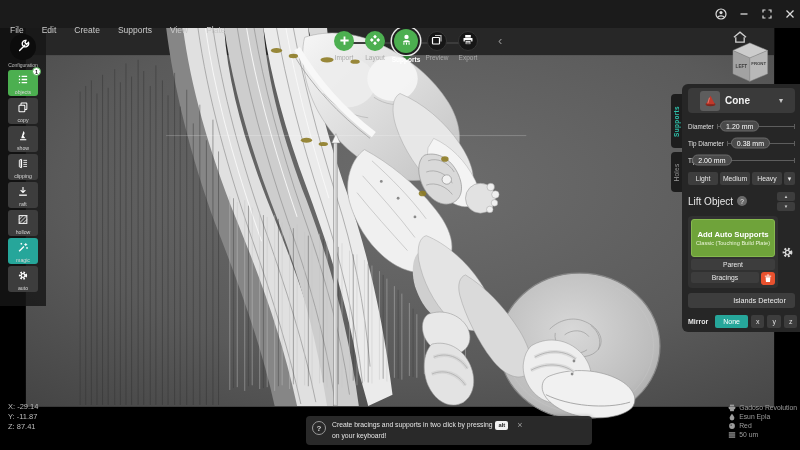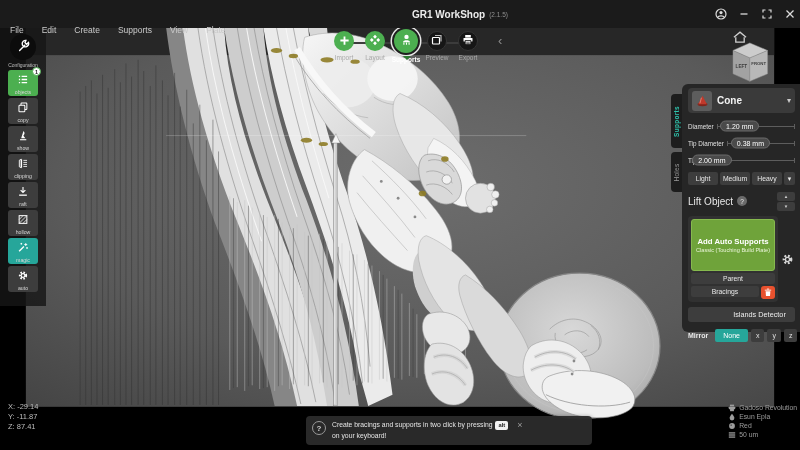--- a/index.html
+++ b/index.html
@@ -48,42 +48,42 @@
   .rpanel{position:absolute;right:0;top:84px;width:118px;height:248px;background:#262626;border-radius:6px 0 0 6px;z-index:20;padding:4px 5px 0 6px;}
   .rtab{position:absolute;left:-11px;width:11px;background:#1d1d1d;border-radius:4px 0 0 4px;display:flex;align-items:center;justify-content:center;cursor:pointer;}
   .rtab span{transform:rotate(-90deg);white-space:nowrap;font-size:6.5px;letter-spacing:.3px;}
   .rtab.active span{color:#2ec4ad;font-weight:bold;}
   .rtab.idle span{color:#9a9a9a;}
   .ph-row{display:flex;align-items:center;justify-content:space-between;margin:2px 0 4px;}
   .ph-row::before{content:"";position:absolute;left:-6px;top:11px;width:0;height:0;border-top:5px solid transparent;border-bottom:5px solid transparent;border-right:6px solid #262626;}
   .ph-title{font-size:8px;color:#f0f0f0;}
   .trash-btn{width:15px;height:15px;border-radius:3px;background:#e8512e;display:flex;align-items:center;justify-content:center;cursor:pointer;}
   .trash-btn.small{width:14px;height:13px;}
-  .type-select{height:25px;background:#3a3a3a;border-radius:4px;display:flex;align-items:center;padding:0 4px;gap:5px;cursor:pointer;margin-bottom:5px;}
+  .type-select{height:25px;background:#3a3a3a;border-radius:4px;display:flex;align-items:center;padding:0 12px;gap:5px;cursor:pointer;margin-bottom:5px;}
   .type-icon{width:20px;height:20px;border-radius:3px;background:#5d5d5d;display:flex;align-items:center;justify-content:center;}
   .type-label{flex:1;font-size:10px;font-weight:bold;color:#f2f2f2;}
   .caret{font-size:8px;color:#c9c9c9;}
   .slider-row{position:relative;display:flex;align-items:center;height:16px;margin:1px 0;}
   .slider-label{font-size:6.3px;color:#e0e0e0;white-space:nowrap;margin-right:3px;}
   .slider-track{flex:1;height:1px;background:#5d5d5d;position:relative;}
   .slider-track::before,.slider-track::after{content:"";position:absolute;top:-2px;width:1px;height:5px;background:#5d5d5d;}
   .slider-track::before{left:0;} .slider-track::after{right:0;}
   .bubble{position:absolute;top:50%;transform:translateY(-50%);background:#4a4a4a;border:1px solid #6b6b6b;border-radius:7px;padding:1px 5px;font-size:7px;color:#fff;white-space:nowrap;cursor:pointer;z-index:2;}
   .pos-a{left:30%;} .pos-b{left:40%;} .pos-c{left:4%;}
   .preset-row{display:flex;gap:2px;margin:4px 0 5px;}
   .preset{flex:1;height:13px;background:#3d3d3d;border-radius:2px;color:#e8e8e8;font-size:6.8px;display:flex;align-items:center;justify-content:center;cursor:pointer;}
   .preset-caret{width:11px;flex:none;}
   .lift-row{display:flex;align-items:center;height:22px;margin-bottom:4px;}
   .lift-label{font-size:10px;color:#e8e8e8;}
   .qmark{width:10px;height:10px;border-radius:50%;background:#6b6b6b;color:#eee;font-size:6.5px;display:flex;align-items:center;justify-content:center;margin-left:4px;}
   .stepper{margin-left:auto;display:flex;flex-direction:column;gap:1px;}
   .step-btn{width:18px;height:9px;background:#3d3d3d;border-radius:2px;color:#cfcfcf;font-size:4.5px;display:flex;align-items:center;justify-content:center;cursor:pointer;}
   .group-row{display:flex;gap:2px;margin-bottom:5px;}
   .group-box{flex:1;background:#313131;border-radius:4px;padding:3px;}
-  .autosup-btn{background:#6fa33a;border:1px solid #86b94e;border-radius:3px;padding:17px 1px;text-align:center;cursor:pointer;}
+  .autosup-btn{background:#6fa33a;border:1px solid #86b94e;border-radius:3px;padding:10px 1px;text-align:center;cursor:pointer;}
   .autosup-l1{font-size:7.8px;font-weight:bold;color:#fff;}
   .autosup-l2{font-size:5.6px;color:#eaf5d8;margin-top:1px;}
   .flat-btn{height:11px;background:#3d3d3d;border-radius:2px;color:#e8e8e8;font-size:6.8px;display:flex;align-items:center;justify-content:center;cursor:pointer;margin-top:2px;}
   .bracings-row{display:flex;gap:2px;margin-top:2px;}
   .bracings-row .flat-btn{flex:1;margin-top:0;}
   .gear-col{width:15px;display:flex;align-items:center;justify-content:center;}
   .islands-btn{height:15px;background:#3d3d3d;border-radius:3px;color:#ececec;font-size:7.3px;display:flex;align-items:center;justify-content:center;cursor:pointer;margin-bottom:7px;padding-left:36px;}
   .mirror-row{display:flex;align-items:center;gap:3px;}
   .mirror-label{font-size:7px;font-weight:bold;color:#e8e8e8;margin-right:4px;}
   .mir-btn{height:13px;background:#3d3d3d;border-radius:2px;color:#e0e0e0;font-size:7px;display:flex;align-items:center;justify-content:center;padding:0 5px;cursor:pointer;}
@@ -221,24 +221,20 @@
 
   <div class="titlebar">
     <div class="menus">
       <span class="menu-item">File</span>
       <span class="menu-item">Edit</span>
       <span class="menu-item">Create</span>
       <span class="menu-item">Supports</span>
       <span class="menu-item">View</span>
       <span class="menu-item">Plate</span>
     </div>
-    <div class="apptitle">
-      <span class="t">GR1 WorkShop</span>
-      <span class="v">(2.1.5)</span>
-    </div>
     <div class="winctrl">
       <span class="winbtn">
         <svg width="12" height="12" viewBox="0 0 12 12">
             <circle cx="6" cy="6" r="5" fill="none" stroke="#dcdcdc" stroke-width="1.2"></circle>
             <circle cx="6" cy="4.6" r="1.6" fill="#dcdcdc"></circle>
             <path d="M3 9.2 C3.4 7.4 8.6 7.4 9 9.2" stroke="#dcdcdc" stroke-width="1.2" fill="none"></path>
           </svg>
       </span>
       <span class="winbtn">
         <svg width="10" height="10" viewBox="0 0 10 10">

